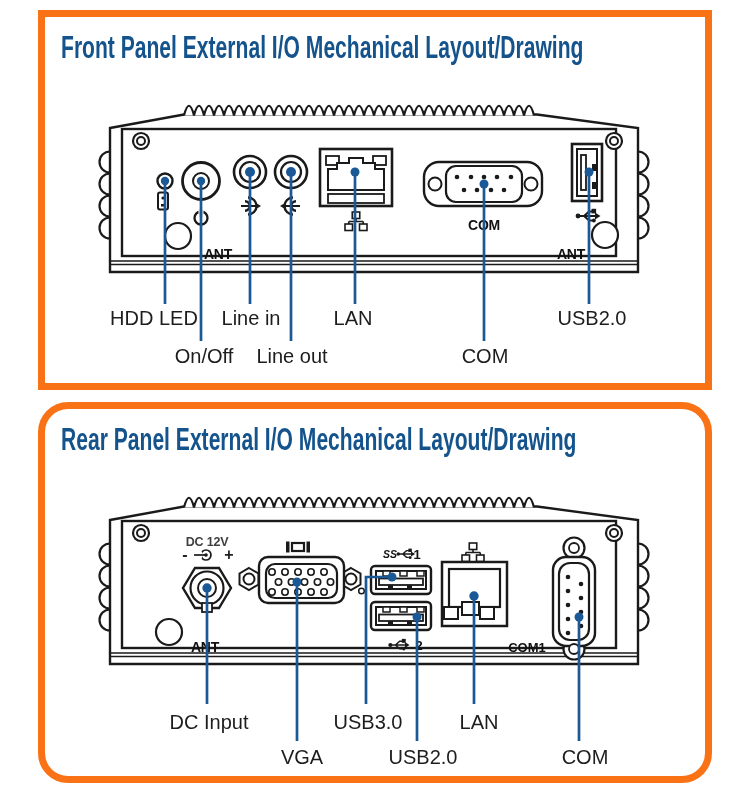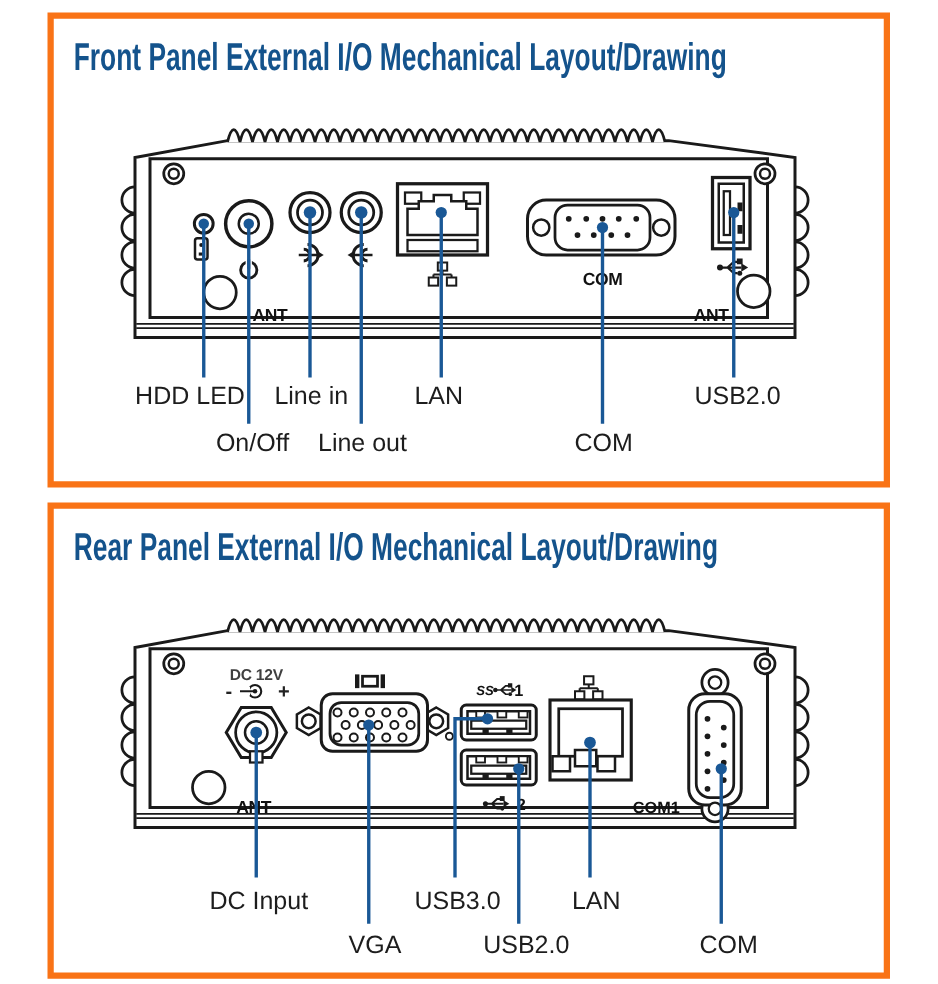--- a/index.html
+++ b/index.html
@@ -1,23 +1,23 @@
 <!DOCTYPE html>
 <html style="--accent: #1a5896; --title: #14538c; --ink: #1d1d1d; --line: #1a1a1a; --gray: #3f3f3f;"><head>
 <meta charset="utf-8">
 <style>
   :root{
     --accent:#1a5896; --title:#14538c; --ink:#1d1d1d; --line:#1a1a1a; --gray:#3f3f3f;
   }
   html,body{margin:0;padding:0;background:#fff;}
   body{width:750px;height:787px;font-family:"Liberation Sans",sans-serif;}
   .page{position:relative;width:750px;height:787px;background:#fff;overflow:hidden;}
-  .panel-box{position:absolute;left:38px;width:674px;border:5px solid #f97316;background:#fff;box-sizing:border-box;}
+  .panel-box{position:absolute;left:38px;width:674px;border:7px solid #f97316;background:#fff;box-sizing:border-box;}
   #front-box{top:10px;height:380px;}
-  #rear-box{top:402px;height:381px;}
+  #rear-box{top:402px;height:381px;border-radius:30px;}
   .panel-title{position:absolute;left:16px;top:14px;margin:0;font-weight:bold;font-size:31px;line-height:33px;
     color:var(--title);transform:scaleX(.68);transform-origin:0 50%;white-space:nowrap;}
   svg.drawing{position:absolute;left:0;width:668px;}
   #front-box svg.drawing{top:0;height:374px;}
   #rear-box svg.drawing{top:0;height:375px;}
   .oln{fill:#fff;stroke:var(--line);}
   .noln{fill:none;stroke:var(--line);}
   .blk{fill:var(--line);stroke:none;}
   text{font-family:"Liberation Sans",sans-serif;}
   text.eng{font-weight:bold;font-size:14px;fill:#111;text-anchor:middle;letter-spacing:-.3px;}

